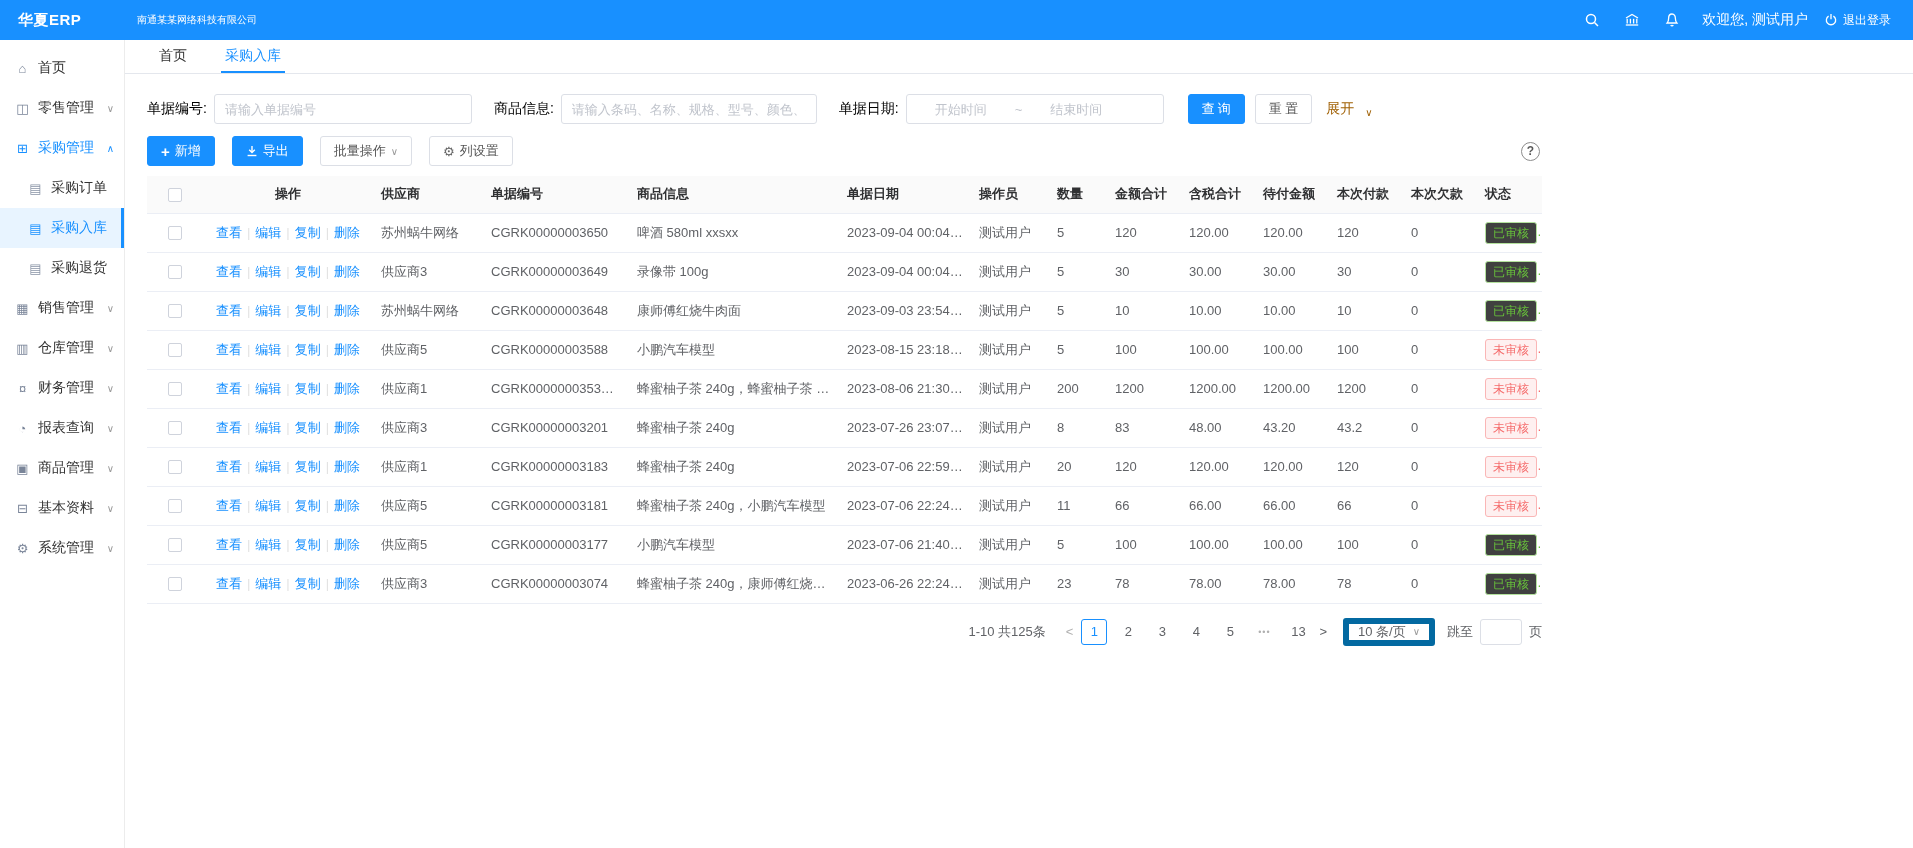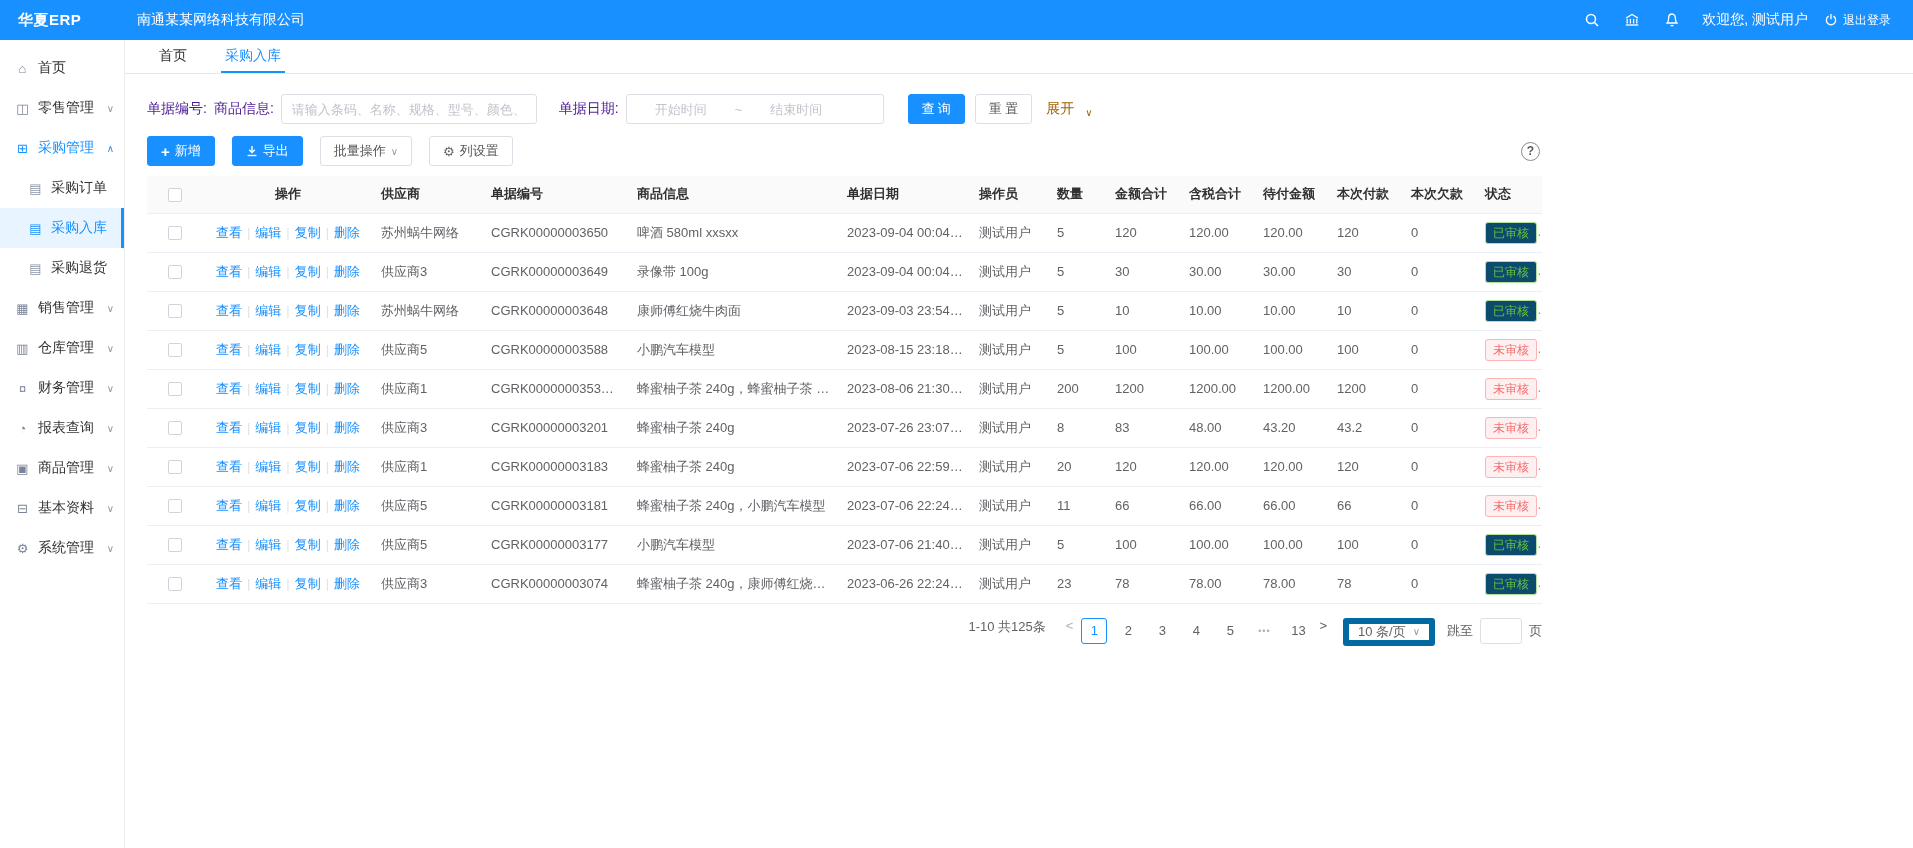--- a/index.html
+++ b/index.html
@@ -2,21 +2,21 @@
 <html><head>
 <meta charset="utf-8">
 <style>
   * { margin:0; padding:0; box-sizing:border-box; }
   html,body { width:1913px; height:848px; }
   body { font-family:"Liberation Sans","DejaVu Sans",sans-serif; background:#fff; color:#333; overflow:hidden; }
 
   
   .topbar { height:40px; background:#1890ff; display:flex; align-items:center; color:#fff; }
   .logo { width:125px; padding-left:18px; font-size:15px; font-weight:bold; letter-spacing:.5px; flex-shrink:0; }
-  .company { font-size:14px; margin-left:12px; }
+  .company { font-size:10px; margin-left:12px; }
   .tb-spacer { flex:1; }
   .tb-icon { margin:0 12px; display:inline-flex; cursor:pointer; align-items:center; }
   .tb-welcome { font-size:14px; margin:0 16px 0 10px; }
   .tb-logout { font-size:12px; margin-right:22px; display:inline-flex; align-items:center; gap:5px; cursor:pointer; }
 
   
   .layout { display:flex; height:808px; }
   .sidebar { width:125px; border-right:1px solid #ececec; padding-top:8px; flex-shrink:0; background:#fff; }
   .sb-item { height:40px; display:flex; align-items:center; padding:0 10px 0 14px; font-size:14px; color:#333; cursor:pointer; }
   .sb-icon { width:17px; margin-right:7px; color:#7a8599; font-size:13px; text-align:center; flex-shrink:0; }
@@ -32,21 +32,21 @@
 
   .main { flex:1; display:flex; flex-direction:column; min-width:0; }
   .tabbar { height:34px; border-bottom:1px solid #e4e7ed; display:flex; align-items:stretch; padding-left:30px; gap:30px; }
   .tab { font-size:14px; color:#333; display:flex; align-items:center; padding:0 4px; cursor:pointer; border-bottom:2px solid transparent; }
   .tab-active { color:#1890ff; border-bottom-color:#1890ff; }
 
   .content { padding:20px 24px 0 22px; position:relative; }
 
   
   .filters { display:flex; align-items:center; margin-bottom:12px; }
-  .f-label { font-size:14px; color:#4c1d95; margin-right:7px; white-space:nowrap; }
+  .f-label { font-size:14px; color:#000000; margin-right:7px; white-space:nowrap; }
   .f-input { height:30px; border:1px solid #dcdfe6; border-radius:3px; padding:0 10px; font-size:13px; color:#333; outline:none; font-family:inherit; }
   .f-input::placeholder { color:#c0c4cc; }
   .f-billno { width:258px; margin-right:22px; }
   .f-product { width:256px; margin-right:22px; }
   .f-daterange { width:258px; height:30px; border:1px solid #dcdfe6; border-radius:3px; display:flex; align-items:center; padding:0 8px; margin-right:24px; background:#fff; }
   .dr-input { border:none; outline:none; width:92px; font-size:13px; text-align:center; color:#333; font-family:inherit; }
   .dr-input::placeholder { color:#c0c4cc; }
   .dr-sep { color:#c0c4cc; padding:0 8px; font-size:13px; }
 
   .btn { height:30px; border-radius:3px; font-size:13px; cursor:pointer; border:1px solid #dcdfe6; background:#fff; color:#555; display:inline-flex; align-items:center; justify-content:center; padding:0 13px; font-family:inherit; gap:5px; }
@@ -67,25 +67,25 @@
   
   .grid { border-collapse:collapse; table-layout:fixed; width:1395px; font-size:13px; }
   .grid th { background:#fafafa; height:37px; text-align:left; padding:0 8px; color:#303133; font-weight:bold; border-bottom:1px solid #ebeef5; white-space:nowrap; overflow:hidden; }
   .grid td { height:39px; padding:0 8px; color:#606266; border-bottom:1px solid #ebeef5; white-space:nowrap; overflow:hidden; text-overflow:ellipsis; }
   .c-check { text-align:center !important; }
   .c-op { text-align:center !important; }
   .checkbox { display:inline-block; width:14px; height:14px; border:1px solid #cfd3dc; border-radius:2px; background:#fff; vertical-align:middle; cursor:pointer; }
   .op-link { color:#1890ff; cursor:pointer; text-decoration:none; }
   .op-sep { color:#e3e3e3; margin:0 5px; }
   .tag { display:inline-block; height:22px; line-height:20px; padding:0 7px; font-size:12px; border-radius:3px; border:1px solid; }
-  .tag-success { color:#67c23a; background:#0c4a6e; border-color:#b3e19d; }
+  .tag-success { color:#67c23a; background:#404040; border-color:#b3e19d; }
   .tag-danger { color:#f56c6c; background:#fef0f0; border-color:#fab6b6; }
 
   
-  .pagination { width:1395px; display:flex; align-items:flex-start; justify-content:flex-end; margin-top:14px; font-size:13px; color:#606266; }
+  .pagination { width:1395px; display:flex; align-items:center; justify-content:flex-end; margin-top:14px; font-size:13px; color:#606266; }
   .pg-total { margin-right:14px; }
   .pg-arrow { color:#b0b0b0; cursor:pointer; padding:0 6px; font-size:13px; }
   .pg-next { color:#606266; }
   .pg-pages { display:inline-flex; gap:8px; align-items:center; margin:0 2px; }
   .pg-num { min-width:26px; height:26px; line-height:24px; text-align:center; cursor:pointer; border:1px solid transparent; border-radius:3px; color:#606266; display:inline-block; }
   .pg-active { border-color:#1890ff; color:#1890ff; background:#fff; }
   .pg-ellipsis { color:#b0b0b0; font-size:9px; letter-spacing:1px; cursor:default; }
   .pg-size { height:28px; border:6px solid #0369a1; border-radius:3px; display:inline-flex; align-items:center; padding:0 9px; gap:7px; color:#606266; cursor:pointer; margin-left:10px; background:#fff; }
   .pg-jump { display:inline-flex; align-items:center; gap:7px; margin-left:12px; }
   .pg-jump-input { width:42px; height:26px; border:1px solid #dcdfe6; border-radius:3px; outline:none; text-align:center; font-family:inherit; }
@@ -205,20 +205,21 @@
         </div>
       <div class="tab tab-active">
           <span>采购入库</span>
         </div>
     </div>
 
     <div class="content">
 
       <div class="filters">
         <span class="f-label">单据编号:</span>
+        <input class="f-input f-billno" placeholder="请输入单据编号" style="">
         <span class="f-label">商品信息:</span>
         <input class="f-input f-product" placeholder="请输入条码、名称、规格、型号、颜色、扩展..." style="">
         <span class="f-label">单据日期:</span>
         <div class="f-daterange">
           <input class="dr-input" placeholder="开始时间" style="">
           <span class="dr-sep">~</span>
           <input class="dr-input" placeholder="结束时间" style="">
         </div>
         <button class="btn btn-primary btn-search">查询</button>
         <button class="btn btn-reset">重 置</button>

